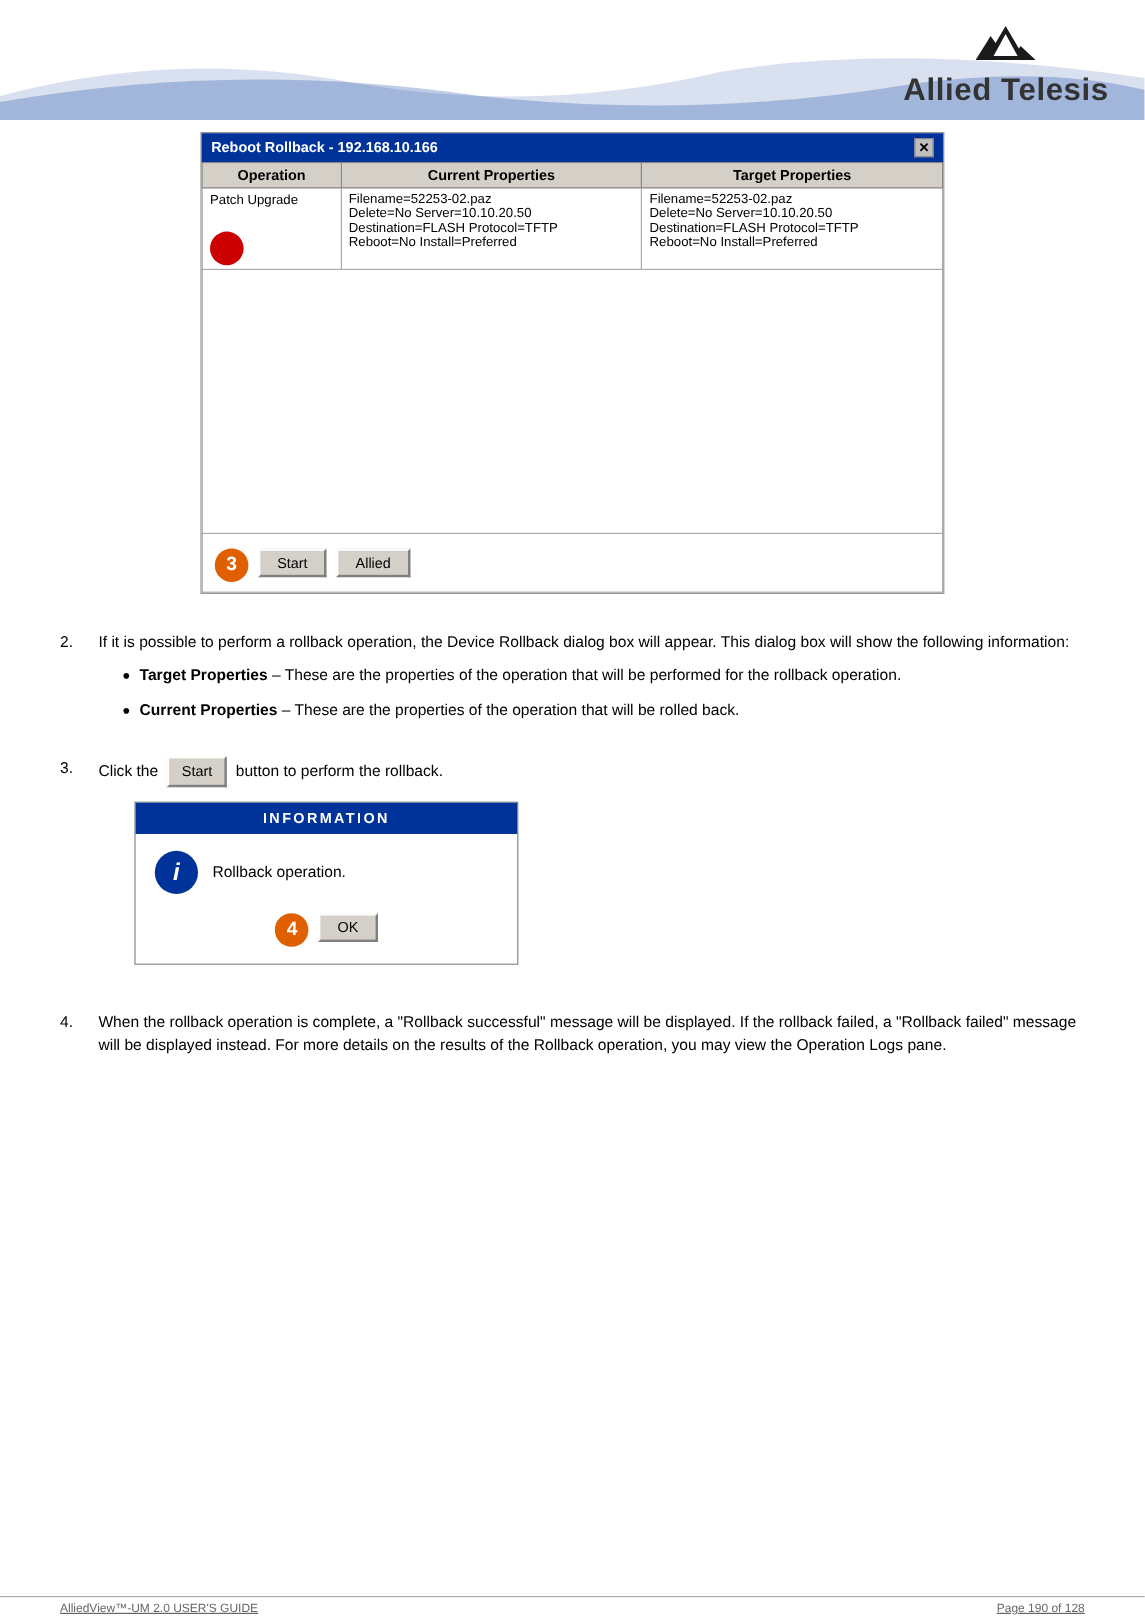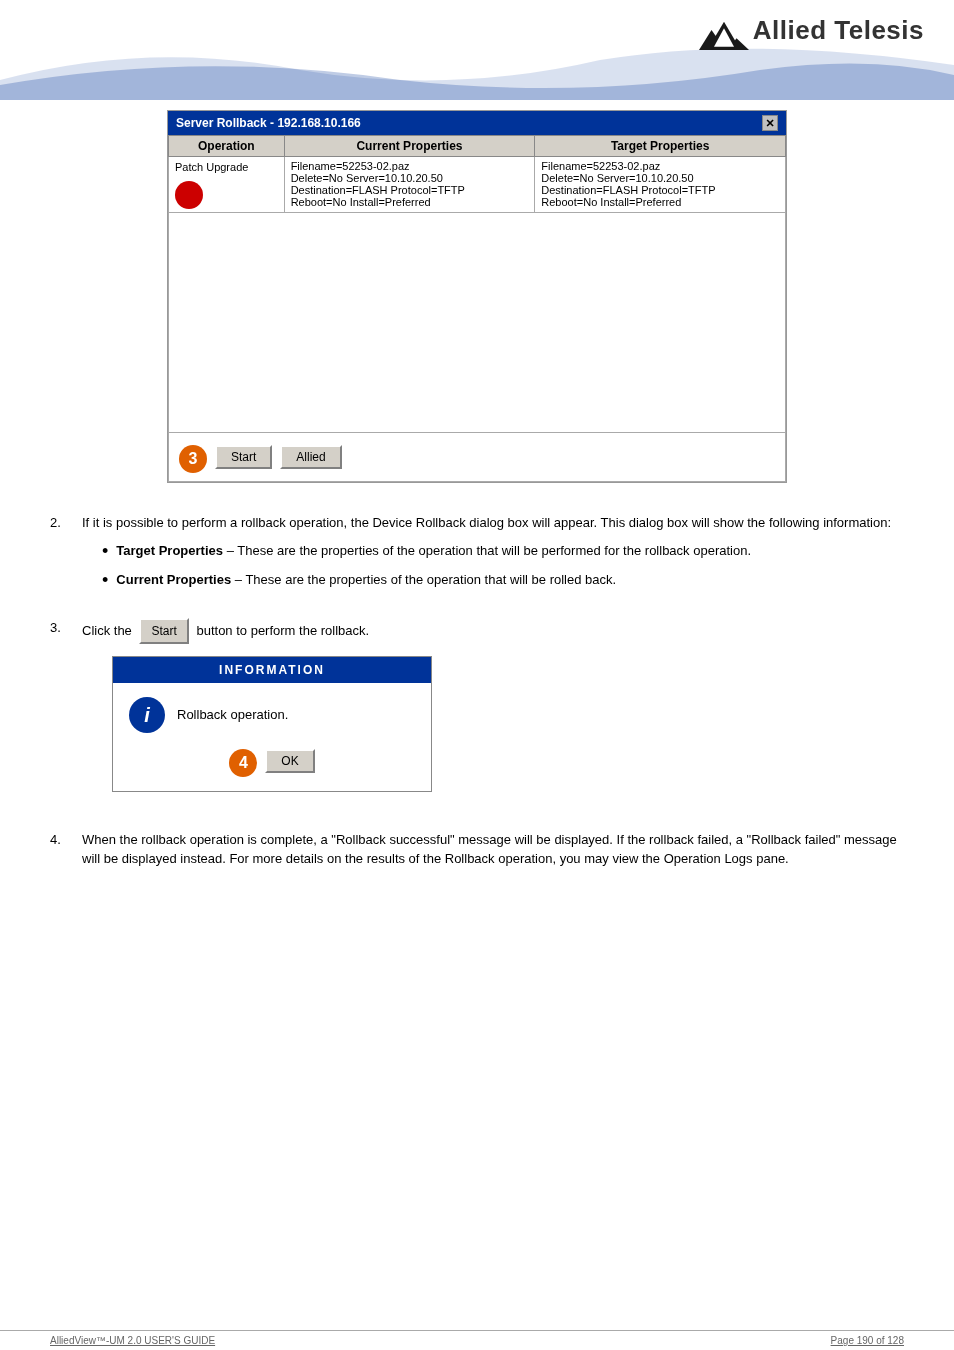--- a/index.html
+++ b/index.html
@@ -18,22 +18,23 @@
       position: relative;
       height: 100px;
       background: #fff;
       overflow: hidden;
     }
     .logo-area {
       position: absolute;
       top: 15px;
       right: 30px;
       display: flex;
-      align-items: flex-start;
+      align-items: center;
       gap: 4px;
+      flex-direction: column;
     }
     .logo-icon {
       width: 50px;
       height: 40px;
     }
     .logo-text {
       font-size: 26px;
       font-weight: bold;
       color: #333;
       letter-spacing: 0.5px;
@@ -93,21 +94,21 @@
       vertical-align: top;
     }
     .dialog-table td:first-child {
       vertical-align: top;
       padding-top: 4px;
     }
     .operation-cell {
       display: flex;
       flex-direction: column;
       align-items: flex-start;
-      gap: 4px;
+      gap: 16px;
     }
     .circle-badge {
       width: 28px;
       height: 28px;
       border-radius: 50%;
       display: flex;
       align-items: center;
       justify-content: center;
       font-size: 16px;
       font-weight: bold;
@@ -281,21 +282,21 @@
       <polygon points="18,38 30,16 42,38" fill="#fff"></polygon>
     </svg>
     <span class="logo-text">Allied Telesis</span>
   </div>
 </div>
 
 <div class="main-content">
 
   <div class="dialog-box">
     <div class="dialog-title-bar">
-      <span>Server Rollback - 192.168.10.166</span>
+      <span>Reboot Rollback - 192.168.10.166</span>
       <div class="dialog-close-btn">✕</div>
     </div>
     <table class="dialog-table">
       <thead>
         <tr>
           <th>Operation</th>
           <th>Current Properties</th>
           <th>Target Properties</th>
         </tr>
       </thead>

